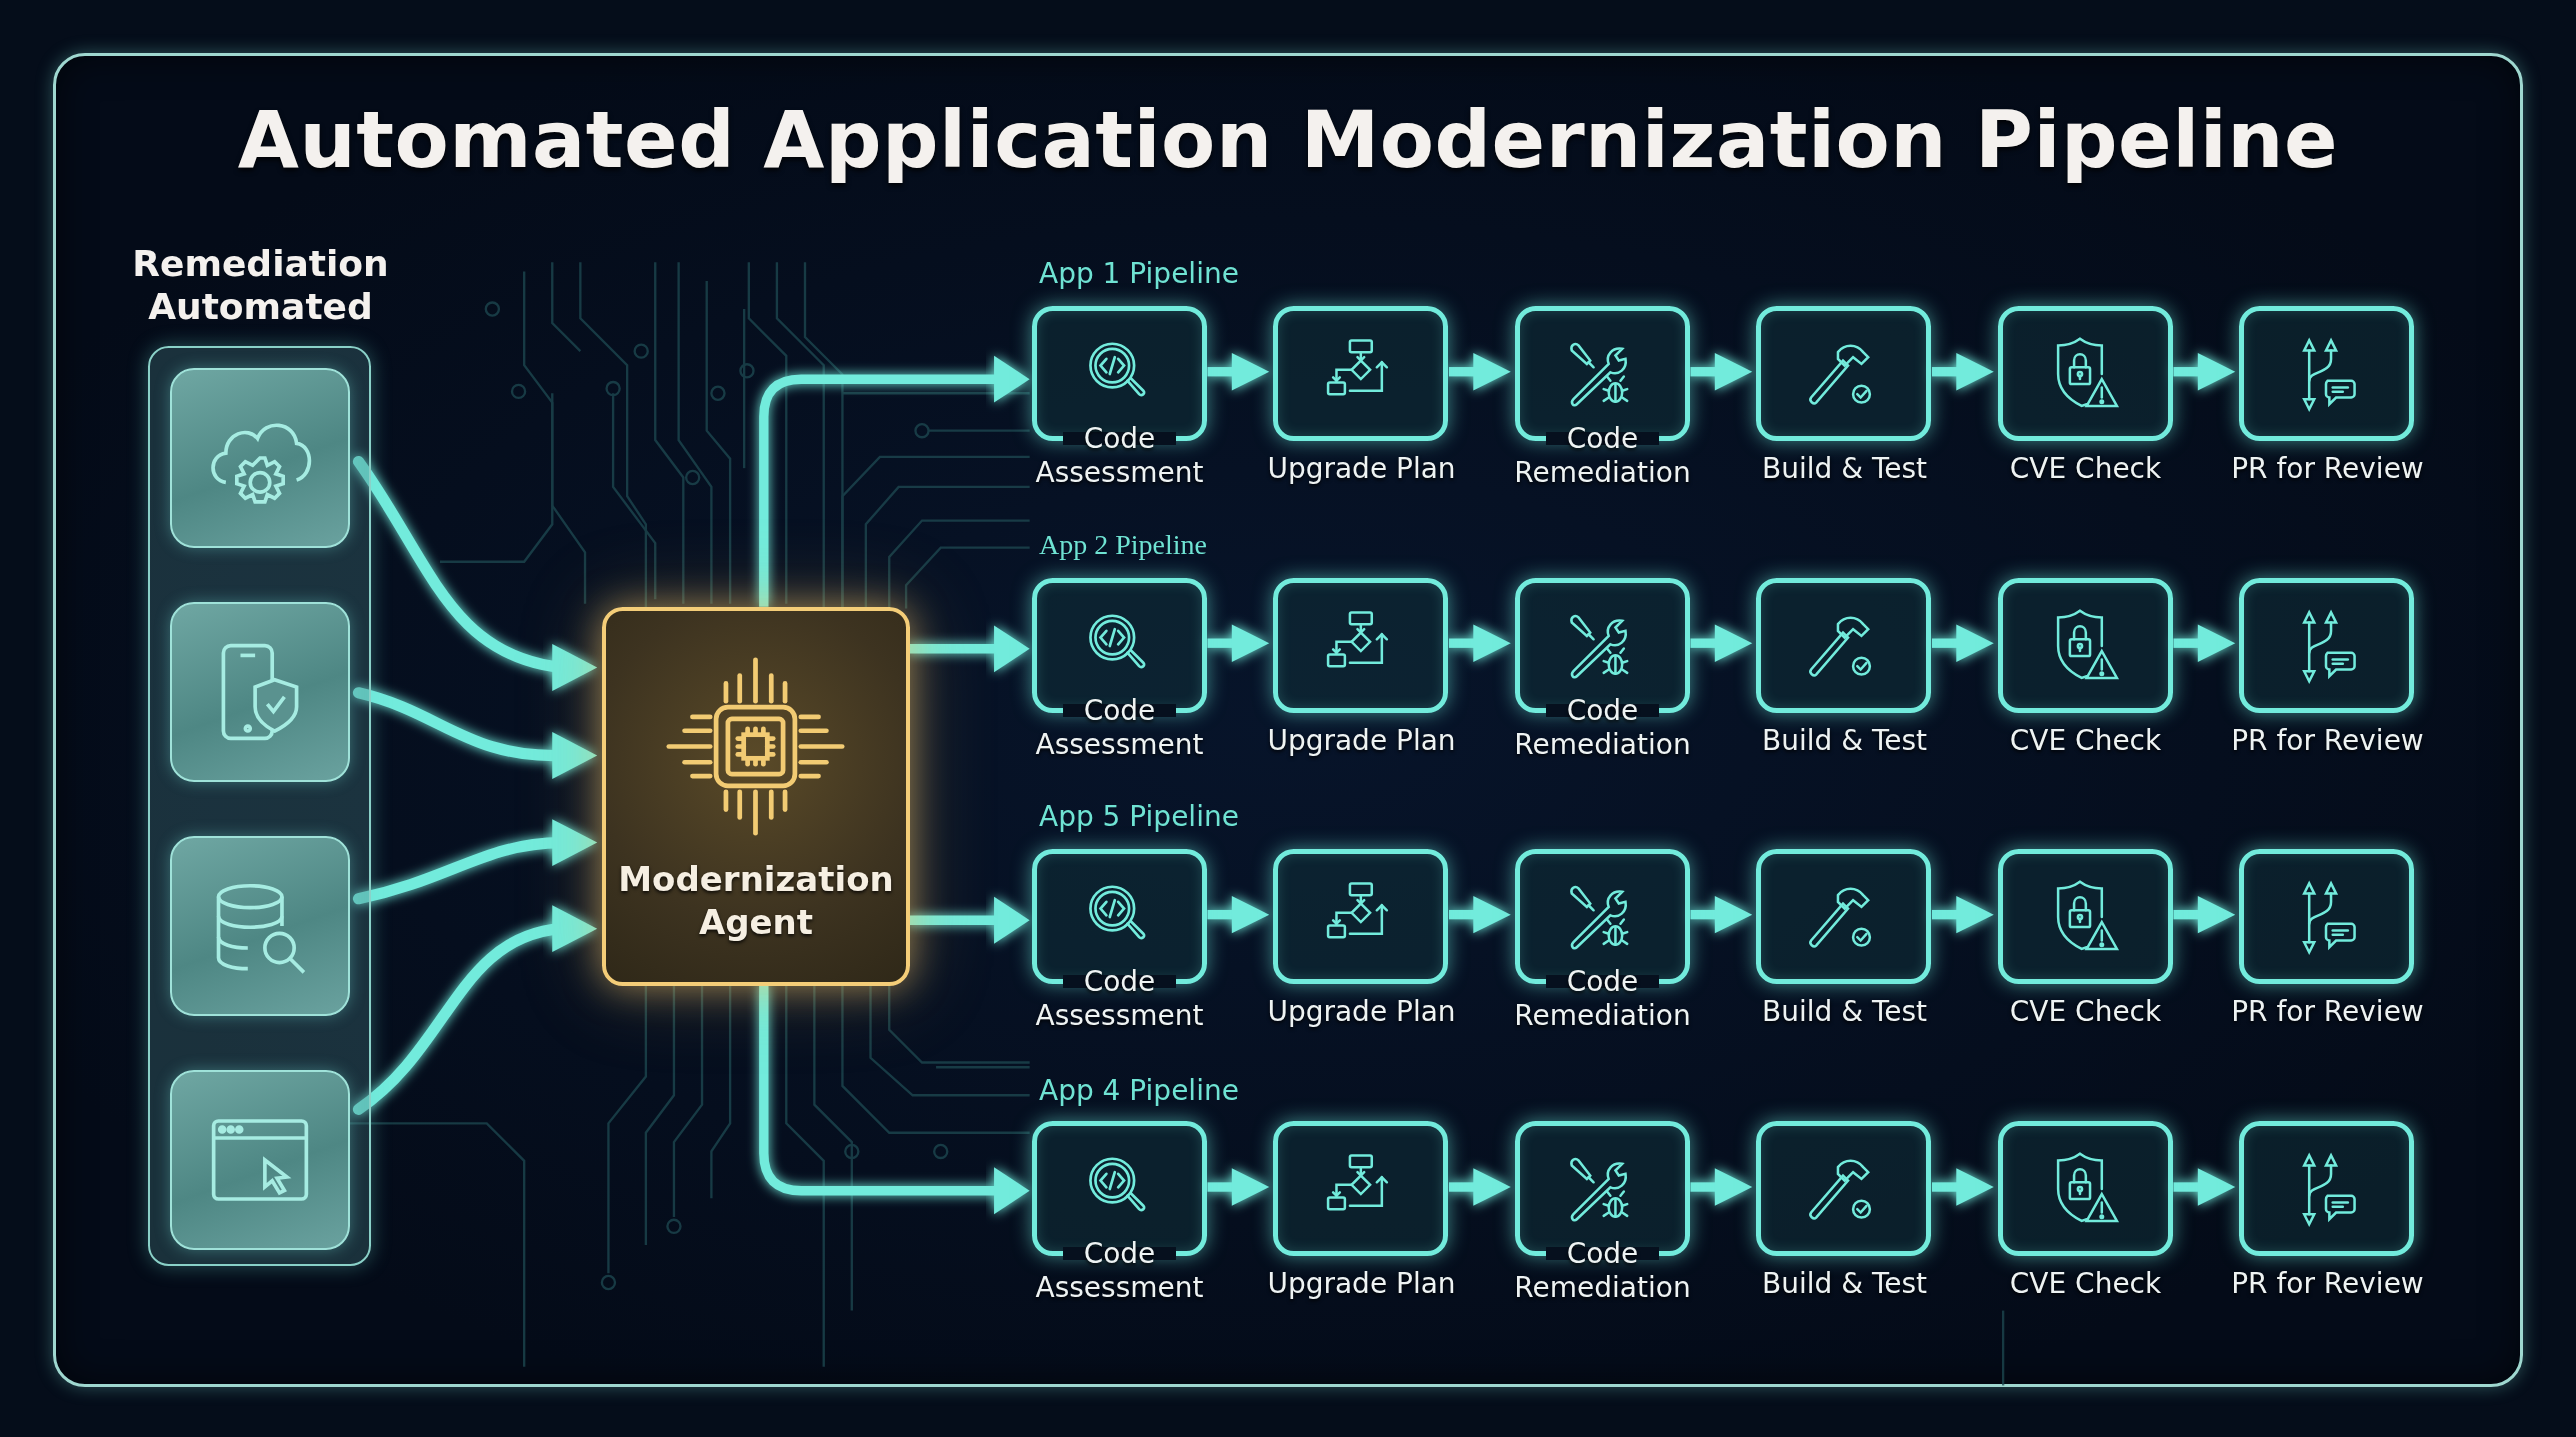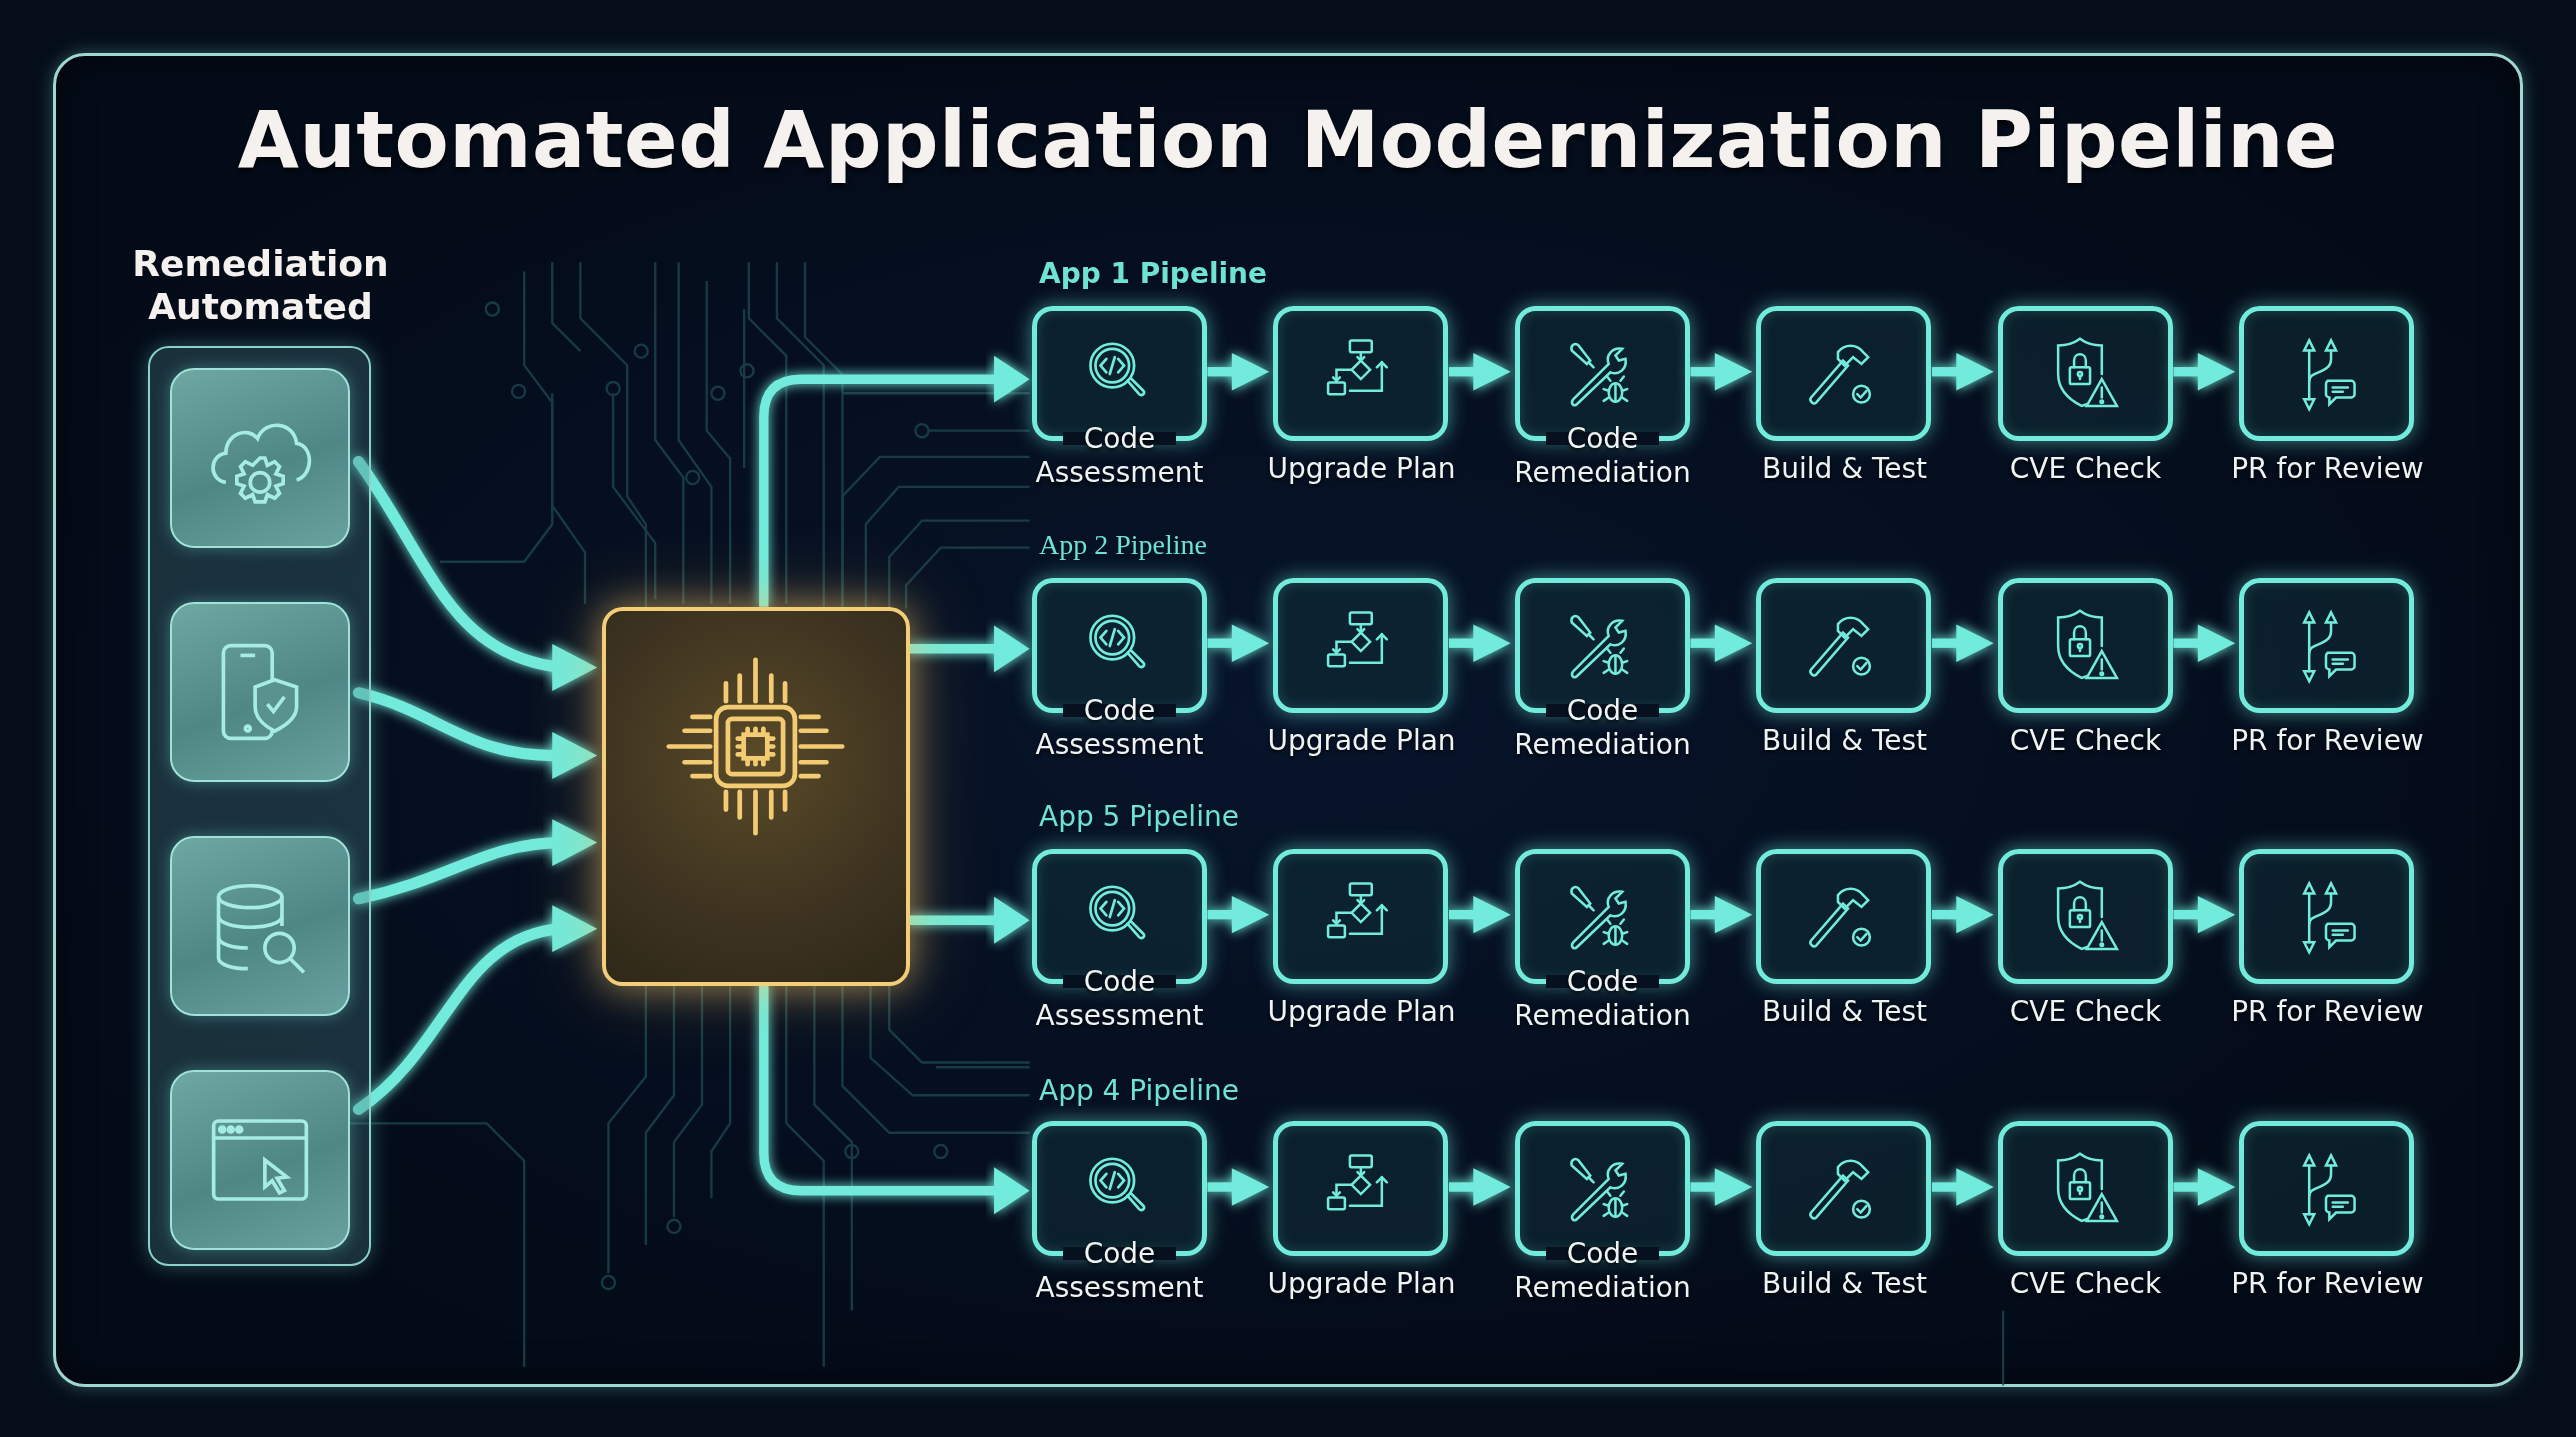--- a/index.html
+++ b/index.html
@@ -291,24 +291,28 @@
       <line x1="14" y1="42" x2="27" y2="42"></line>
       <line x1="14" y1="58" x2="27" y2="58"></line>
       <line x1="18" y1="35" x2="27" y2="35"></line>
       <line x1="18" y1="65" x2="27" y2="65"></line>
     <line x1="73" y1="50" x2="94" y2="50"></line>
       <line x1="73" y1="42" x2="86" y2="42"></line>
       <line x1="73" y1="58" x2="86" y2="58"></line>
       <line x1="73" y1="35" x2="82" y2="35"></line>
       <line x1="73" y1="65" x2="82" y2="65"></line>
   </svg>
+  <div class="agent-label">
+    <div>Modernization</div>
+    <div>Agent</div>
+  </div>
 </div>
 
 <div id="pipelines">
-    <div class="row-label" style="top: 257px; font-weight: bold;">App 1 Pipeline</div>
+    <div class="row-label" style="top: 257px;">App 1 Pipeline</div>
     <div class="stage gap" style="left: 1032px; top: 306px;">
       <svg viewBox="0 0 100 100" fill="none" stroke="#72ebdc" stroke-width="3.2" stroke-linecap="round">
     <circle cx="42" cy="40" r="26"></circle>
         <circle cx="42" cy="40" r="20"></circle>
     <path d="M35 32 L28 40 L35 48"></path>
         <path d="M49 32 L56 40 L49 48"></path>
         <path d="M45 30 L39 50"></path>
     <path d="M60 58 L74 74 C77 77 82 73 79 70 L64 55"></path>
   </svg>
     </div>

